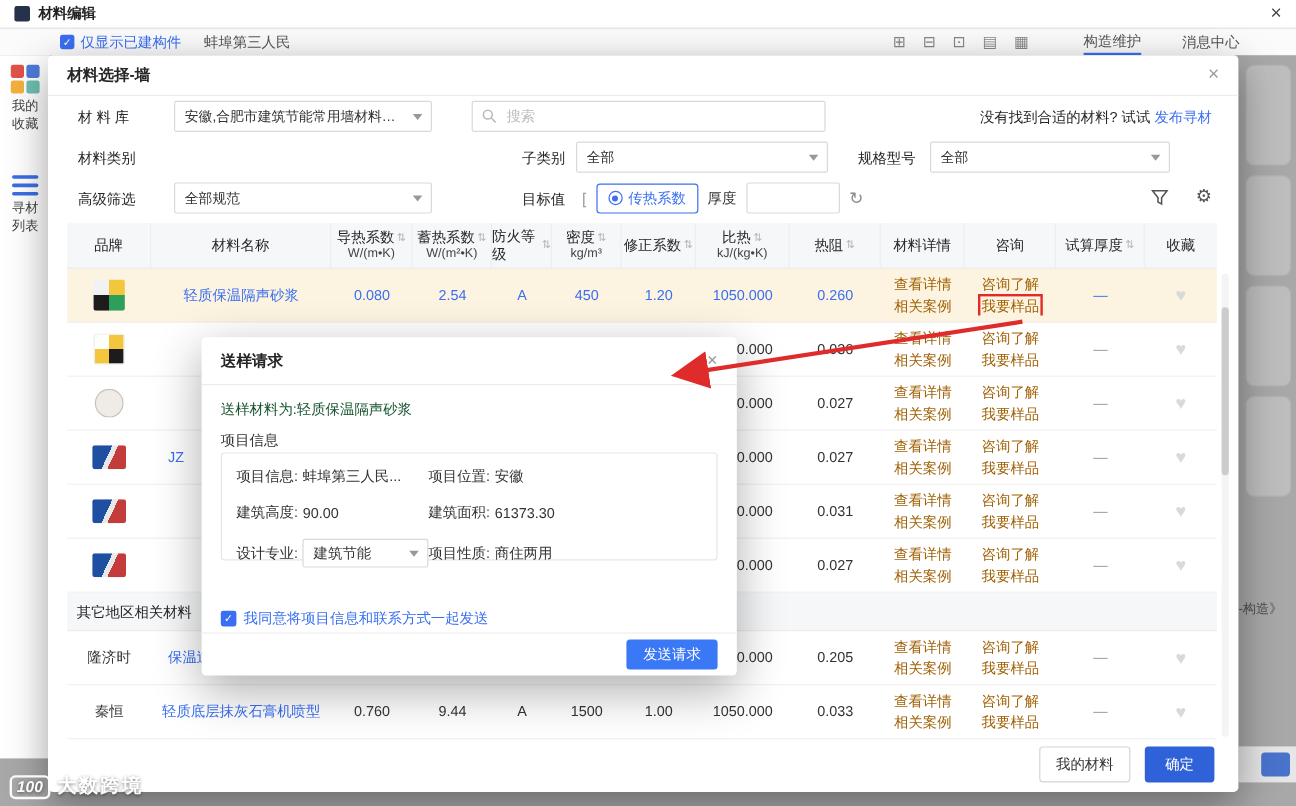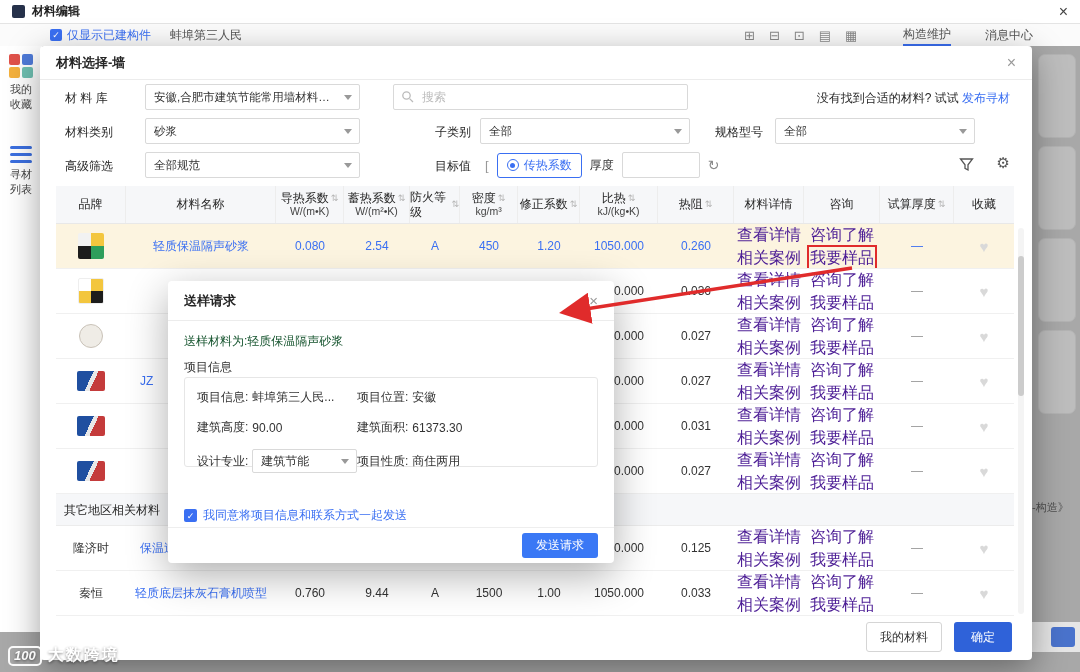--- a/index.html
+++ b/index.html
@@ -88,21 +88,21 @@
   .sort{font-size:9px;color:#b5b5b5;}
   .tbody{position:absolute;left:16px;top:178px;width:958px;}
   .trow{height:45px;border-bottom:1px solid #f0f0f0;align-items:center;}
   .trow.hl{background:#fcf4e0;}
   .td{text-align:center;color:#333;overflow:hidden;}
   .trow.hl .td{color:#3a6ff2;}
   .td.name{color:#3a6ff2;cursor:pointer;white-space:nowrap;}
   .td.name.left{text-align:left;padding-left:14px;}
   .td.dash{color:#999;}
   .links{display:flex;flex-direction:column;align-items:center;gap:3px;}
-  .link{color:#4c1d95;font-size:16px;text-decoration:none;cursor:pointer;line-height:1.25;}
+  .link{color:#a16207;font-size:12px;text-decoration:none;cursor:pointer;line-height:1.25;}
   .red-box{outline:2px solid #e02b2b;outline-offset:1px;}
   .heart{font-size:15px;color:#d9d9d9;cursor:pointer;}
   .logo{display:inline-block;width:26px;height:26px;border-radius:2px;vertical-align:middle;}
   .logo-a{background:conic-gradient(#f3c63e 0 25%,#2e9e5b 0 50%,#1c1c1c 0 75%,#f2f2f2 0);}
   .logo-b{background:conic-gradient(#f3c63e 0 25%,#1c1c1c 0 50%,#f3c63e 0 75%,#fff 0);border:1px solid #eee;}
   .logo-circle{width:24px;height:24px;border-radius:50%;border:1px solid #c9c2b8;background:#efece6;}
   .logo-diag{width:28px;height:20px;background:linear-gradient(115deg,#1f4fa0 0 45%,#e8e8e8 45% 58%,#c43b3b 58% 100%);}
   .brand-text{color:#333;}
   .section-row{height:32px;line-height:32px;background:#f6f7f9;border-bottom:1px solid #ececec;
                padding-left:8px;color:#262626;text-align:left;}
@@ -229,24 +229,20 @@
         </svg>
     </span>
     <input placeholder="搜索" style="">
   </div>
   <span class="hint">
     <span>没有找到合适的材料? 试试</span>
     <a>发布寻材</a>
   </span>
 
   <span class="f-label" style="left:25px;top:78px">材料类别</span>
-  <div class="select" style="left:105px;top:72px;width:215px">
-    <span class="select-text">砂浆</span>
-    <span class="caret"></span>
-  </div>
   <span class="f-label" style="left:395px;top:78px">子类别</span>
   <div class="select" style="left:440px;top:72px;width:210px">
     <span class="select-text">全部</span>
     <span class="caret"></span>
   </div>
   <span class="f-label" style="left:675px;top:78px">规格型号</span>
   <div class="select" style="left:735px;top:72px;width:200px">
     <span class="select-text">全部</span>
     <span class="caret"></span>
   </div>
@@ -483,21 +479,21 @@
       <div class="section-row">其它地区相关材料</div>
       <div class="trow tgrid">
         <div class="td"><span class="brand-text">隆济时</span></div>
         <div class="td name left">保温过…</div>
         <div class="td"></div>
         <div class="td"></div>
         <div class="td"></div>
         <div class="td"></div>
         <div class="td"></div>
         <div class="td">1050.000</div>
-        <div class="td">0.125</div>
+        <div class="td">0.205</div>
         <div class="td links">
           <a class="link">查看详情</a>
           <a class="link">相关案例</a>
         </div>
         <div class="td links">
           <a class="link">咨询了解</a>
           <a class="link">我要样品</a>
         </div>
         <div class="td dash">—</div>
         <div class="td"><span class="heart">♥</span></div>

